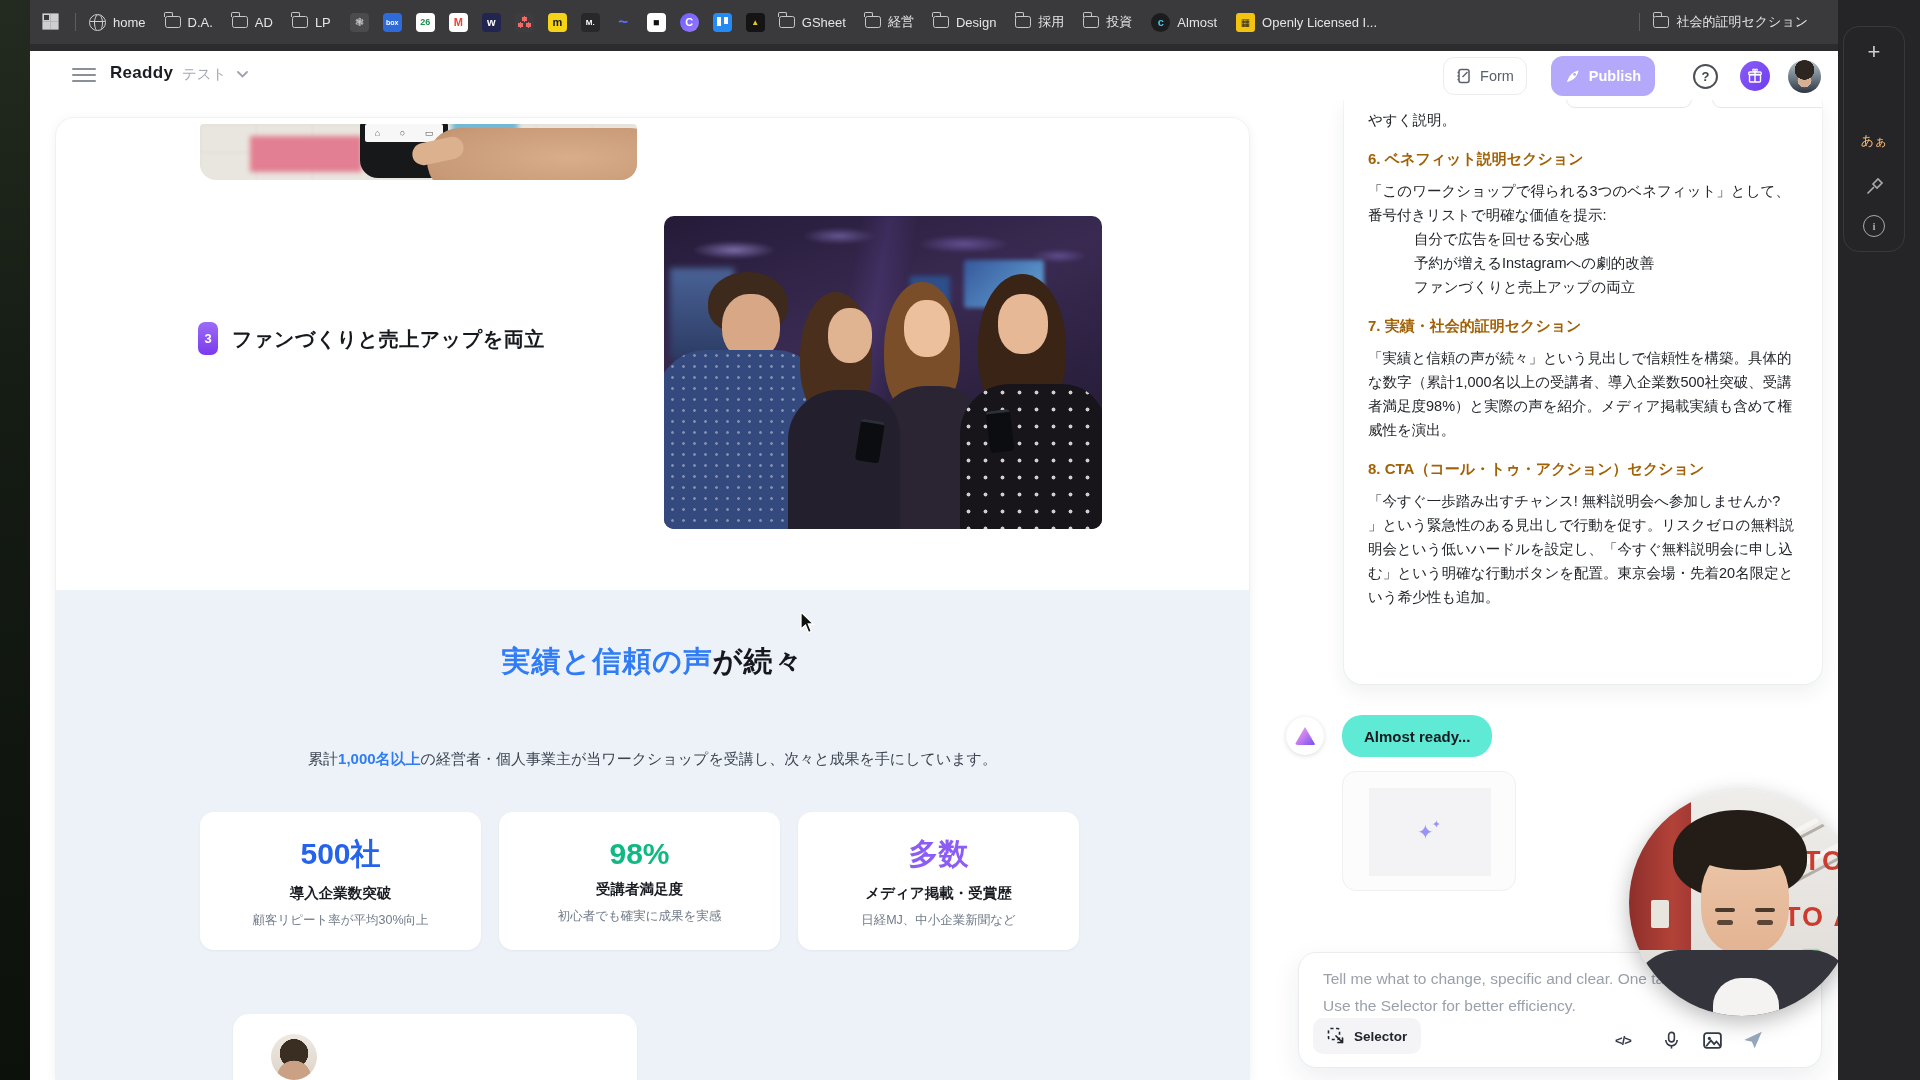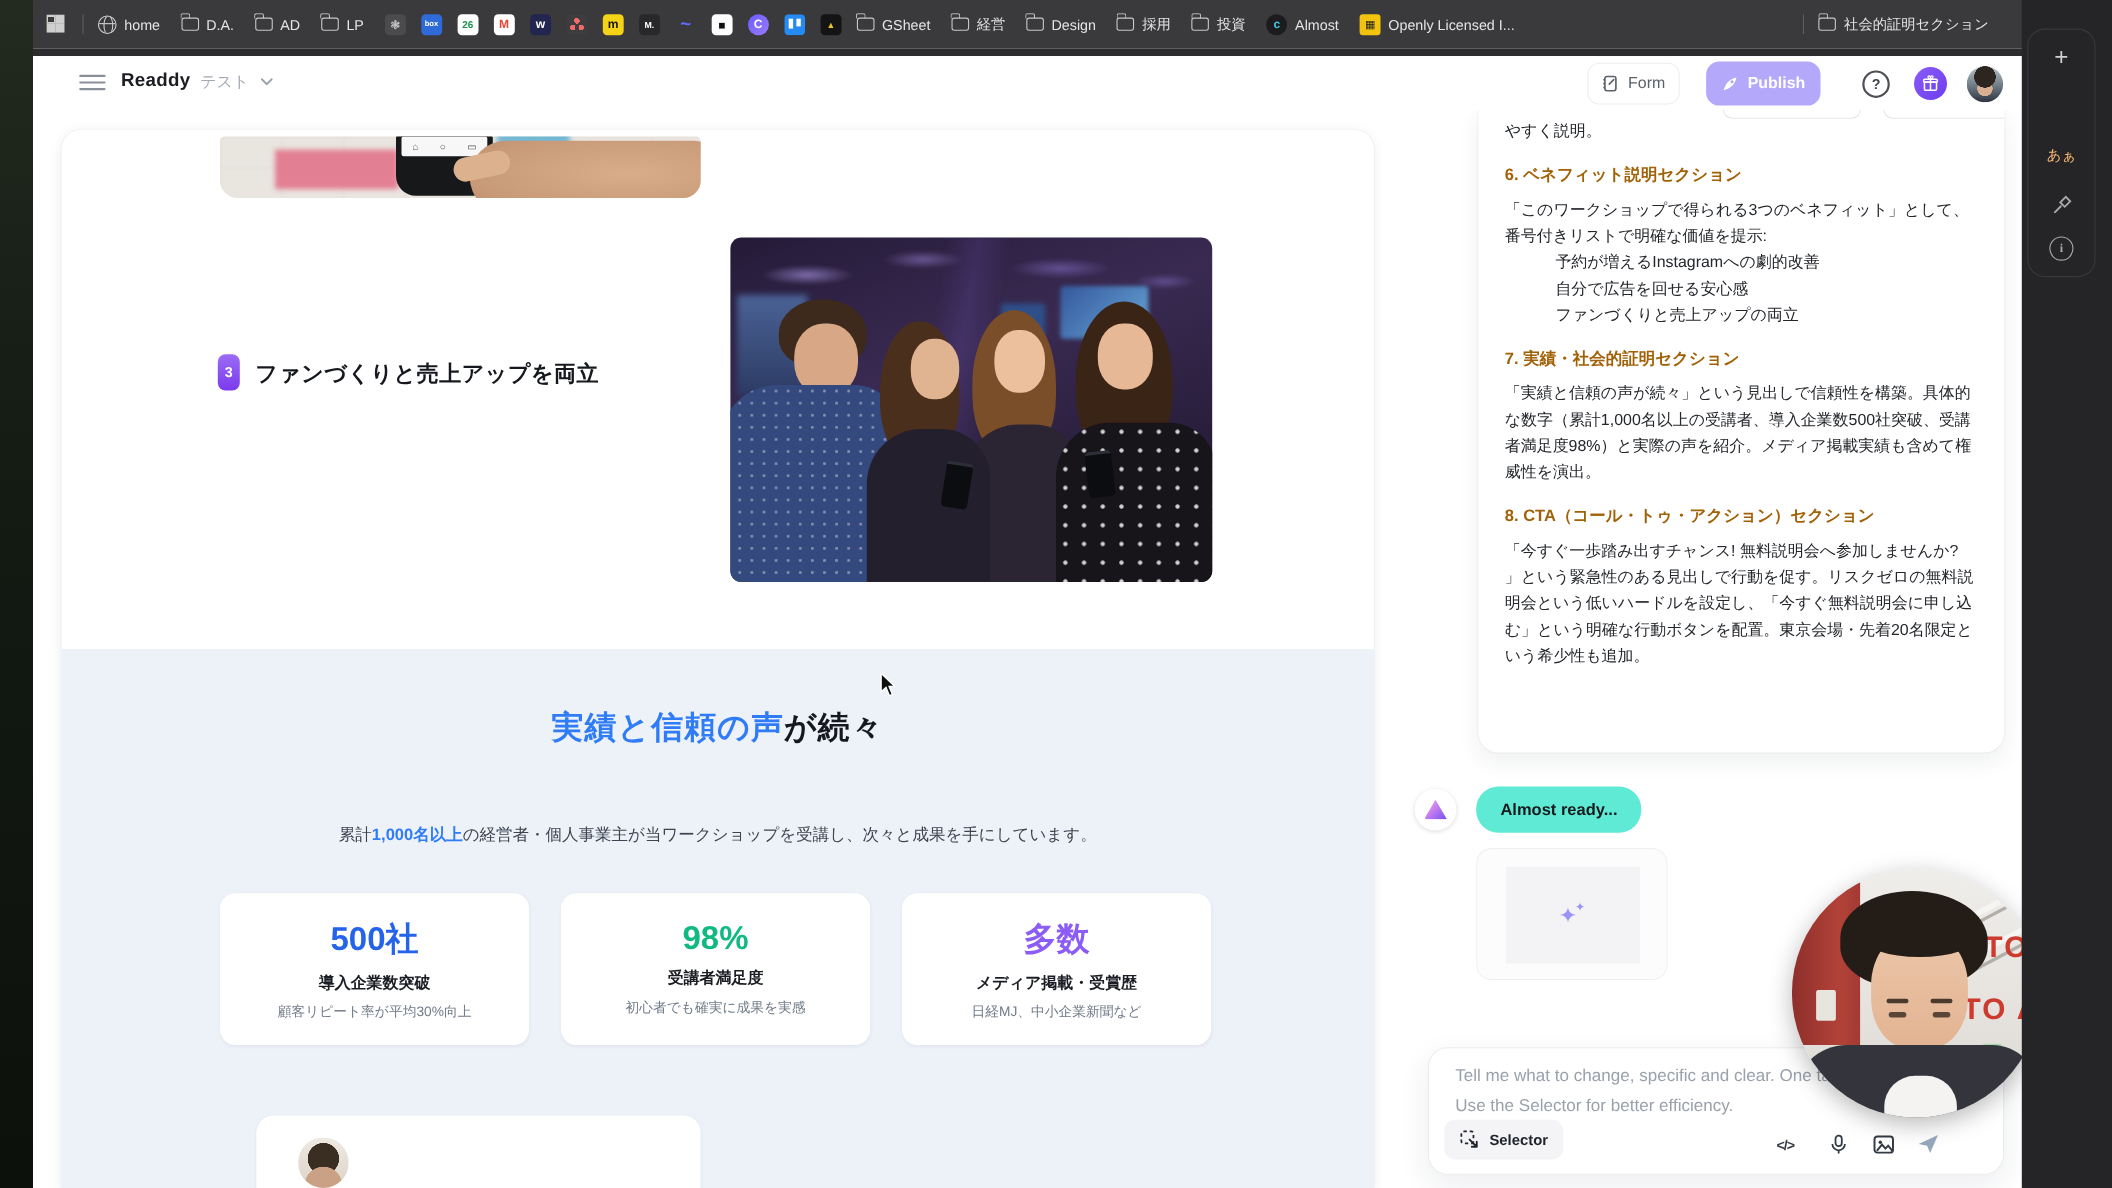--- a/index.html
+++ b/index.html
@@ -145,21 +145,21 @@
 .badge3 { position:absolute; left:142px; top:204px; width:20px; height:33px; border-radius:7px;
   background:linear-gradient(180deg,#9b6cf6,#7c3aed); color:#fff; font-size:13px; font-weight:bold;
   display:flex; align-items:center; justify-content:center; }
 .f-title { position:absolute; left:176px; top:208px; font-size:20px; font-weight:800; color:#15181d; letter-spacing:.5px; }
 .f-body { position:absolute; left:176px; top:246px; width:414px; font-size:13.5px; line-height:24px; color:#4a5160; }
 
 
 #blue { position:absolute; left:0; top:472px; width:1193px; height:490px; background:#edf2f9; }
 .r-title { position:absolute; top:52px; width:100%; text-align:center; font-size:29px; font-weight:800; color:#16181d; letter-spacing:1px; }
 .r-sub { position:absolute; top:160px; width:100%; text-align:center; font-size:15px; color:#3c4450; }
-#stats { position:absolute; left:144px; top:222px; display:flex; gap:29px; }
+#stats { position:absolute; left:144px; top:222px; display:flex; gap:18px; }
 .stat { width:281px; height:138px; background:#fff; border-radius:14px; box-shadow:0 1px 3px rgba(30,40,60,.05);
   display:flex; flex-direction:column; align-items:center; justify-content:center; gap:9px; }
 .stat-v { font-size:30px; font-weight:800; }
 .stat-l { font-size:14.5px; font-weight:700; color:#1a1d23; }
 .stat-n { font-size:12.5px; color:#707a88; }
 .testi { position:absolute; left:177px; top:424px; width:404px; height:120px; background:#fff;
   border-radius:16px; box-shadow:0 1px 3px rgba(30,40,60,.05); }
 .testi-av { position:absolute; left:38px; top:20px; width:46px; height:46px; border-radius:50%;
   background:radial-gradient(circle at 50% 95%,#caa184 0 34%,transparent 35%),
              radial-gradient(circle at 50% 42%,#3a2d22 0 40%,transparent 41%),
@@ -419,22 +419,22 @@
     </div>
   </div>
 </div>
 
 <div id="chat-card">
   <div class="pill-cut" style="left:222px; width:126px;"></div>
   <div class="pill-cut" style="left:368px; width:130px;"></div>
   <div class="c-line">やすく説明。</div>
   <div class="c-h">6. ベネフィット説明セクション</div>
   <div class="c-p">「このワークショップで得られる3つのベネフィット」として、番号付きリストで明確な価値を提示:</div>
+  <div class="c-li">自分で広告を回せる安心感</div>
   <div class="c-li">予約が増えるInstagramへの劇的改善</div>
-  <div class="c-li">自分で広告を回せる安心感</div>
   <div class="c-li">ファンづくりと売上アップの両立</div>
   <div class="c-h">7. 実績・社会的証明セクション</div>
   <div class="c-p">「実績と信頼の声が続々」という見出しで信頼性を構築。具体的な数字（累計1,000名以上の受講者、導入企業数500社突破、受講者満足度98%）と実際の声を紹介。メディア掲載実績も含めて権威性を演出。</div>
   <div class="c-h">8. CTA（コール・トゥ・アクション）セクション</div>
   <div class="c-p">「今すぐ一歩踏み出すチャンス! 無料説明会へ参加しませんか? 」という緊急性のある見出しで行動を促す。リスクゼロの無料説明会という低いハードルを設定し、「今すぐ無料説明会に申し込む」という明確な行動ボタンを配置。東京会場・先着20名限定という希少性も追加。</div>
 </div>
 
 <div id="ai-avatar">
   <div class="tri-logo"></div>
 </div>

